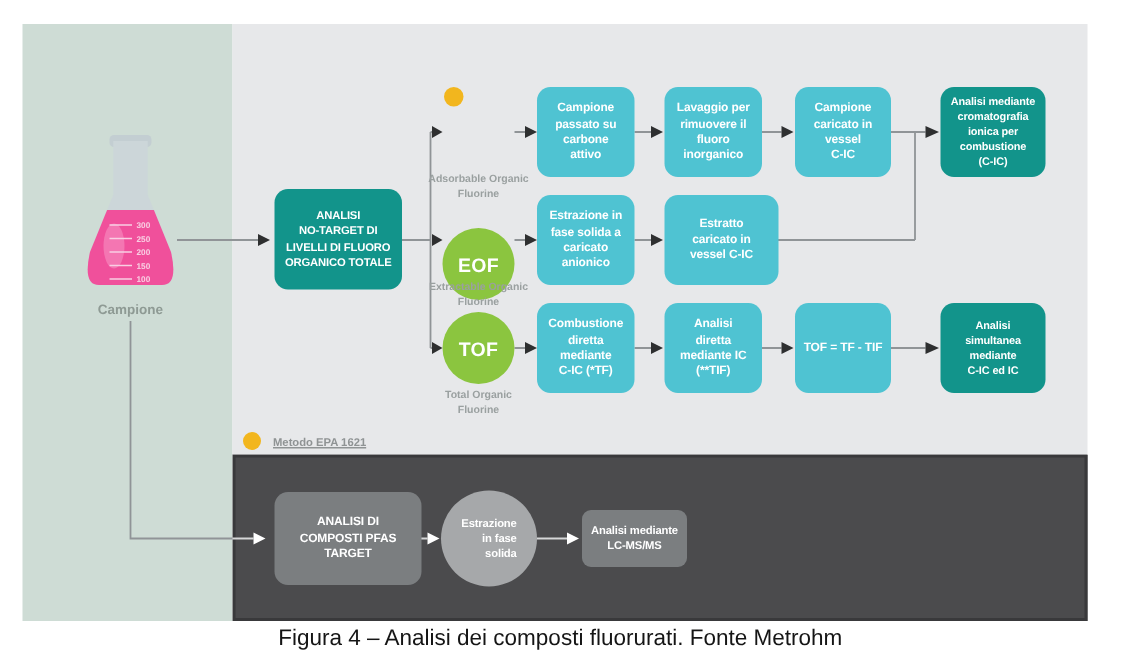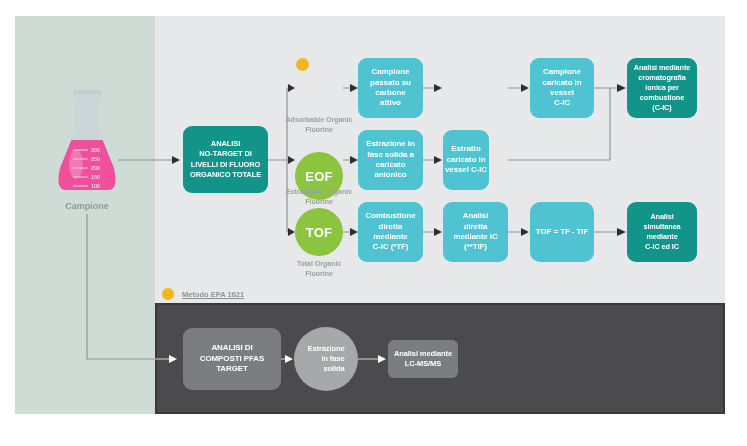--- a/index.html
+++ b/index.html
@@ -99,64 +99,69 @@
 LIVELLI DI FLUORO
 ORGANICO TOTALE</div>
 
   <div class="dot" style="left:296px;top:58px;width:13px;height:13px;"></div>
   <div class="sublab" style="left:264px;top:115px;">Adsorbable Organic
 Fluorine</div>
   <div class="node rbox blue" style="left:358px;top:58px;width:65px;height:60px;">Campione
 passato su
 carbone
 attivo</div>
+  <div class="node rbox blue" style="left:443px;top:58px;width:65px;height:60px;">Lavaggio per
+rimuovere il
+fluoro
+inorganico</div>
   <div class="node rbox blue" style="left:530px;top:58px;width:64px;height:60px;">Campione
 caricato in
 vessel
 C-IC</div>
   <div class="node rbox tealbox" style="left:627px;top:58px;width:70px;height:60px;">Analisi mediante
 cromatografia
 ionica per
 combustione
 (C-IC)</div>
 
   <div class="node gcircle" style="left:295px;top:152px;width:48px;height:48px;">EOF</div>
   <div class="sublab" style="left:264px;top:187px;">Extractable Organic
 Fluorine</div>
   <div class="node rbox blue" style="left:358px;top:130px;width:65px;height:60px;">Estrazione in
 fase solida a
 caricato
 anionico</div>
-  <div class="node rbox blue" style="left:443px;top:130px;width:46px;height:60px;text-align:center;">Estratto
+  <div class="node rbox blue" style="left:443px;top:130px;width:76px;height:60px;text-align:center;">Estratto
 caricato in
 vessel C-IC</div>
 
   <div class="node gcircle" style="left:295px;top:208px;width:48px;height:48px;">TOF</div>
   <div class="sublab" style="left:264px;top:259px;">Total Organic
 Fluorine</div>
   <div class="node rbox blue" style="left:358px;top:202px;width:65px;height:60px;">Combustione
 diretta
 mediante
 C-IC (*TF)</div>
   <div class="node rbox blue" style="left:443px;top:202px;width:65px;height:60px;">Analisi
 diretta
 mediante IC
 (**TIF)</div>
-  <div class="node rbox blue" style="left:530px;top:202px;width:64px;height:60px;border-radius:10px;">TOF = TF - TIF</div>
+  <div class="node rbox blue" style="left:530px;top:202px;width:64px;height:60px;">TOF = TF - TIF</div>
   <div class="node rbox tealbox" style="left:627px;top:202px;width:70px;height:60px;">Analisi
 simultanea
 mediante
 C-IC ed IC</div>
 
   <div class="dot" style="left:162px;top:288px;width:12px;height:12px;"></div>
   <div class="smallnote" style="left:182px;top:290px;">Metodo EPA 1621</div>
 
   <div class="node rbox graybox" style="left:183px;top:328px;width:98px;height:62px;">ANALISI DI
 COMPOSTI PFAS
 TARGET</div>
   <div class="node graycircle" style="left:294px;top:327px;width:64px;height:64px;text-align:right;">Estrazione
 in fase
 solida</div>
   <div class="node graybox" style="left:388px;top:340px;width:70px;height:38px;border-radius:6px;font-size:7.5px;">Analisi mediante
 LC-MS/MS</div>
 
+  <div class="caption">Figura 4 – Analisi dei composti fluorurati. Fonte Metrohm</div>
 
 </div>
 
 </body></html>

